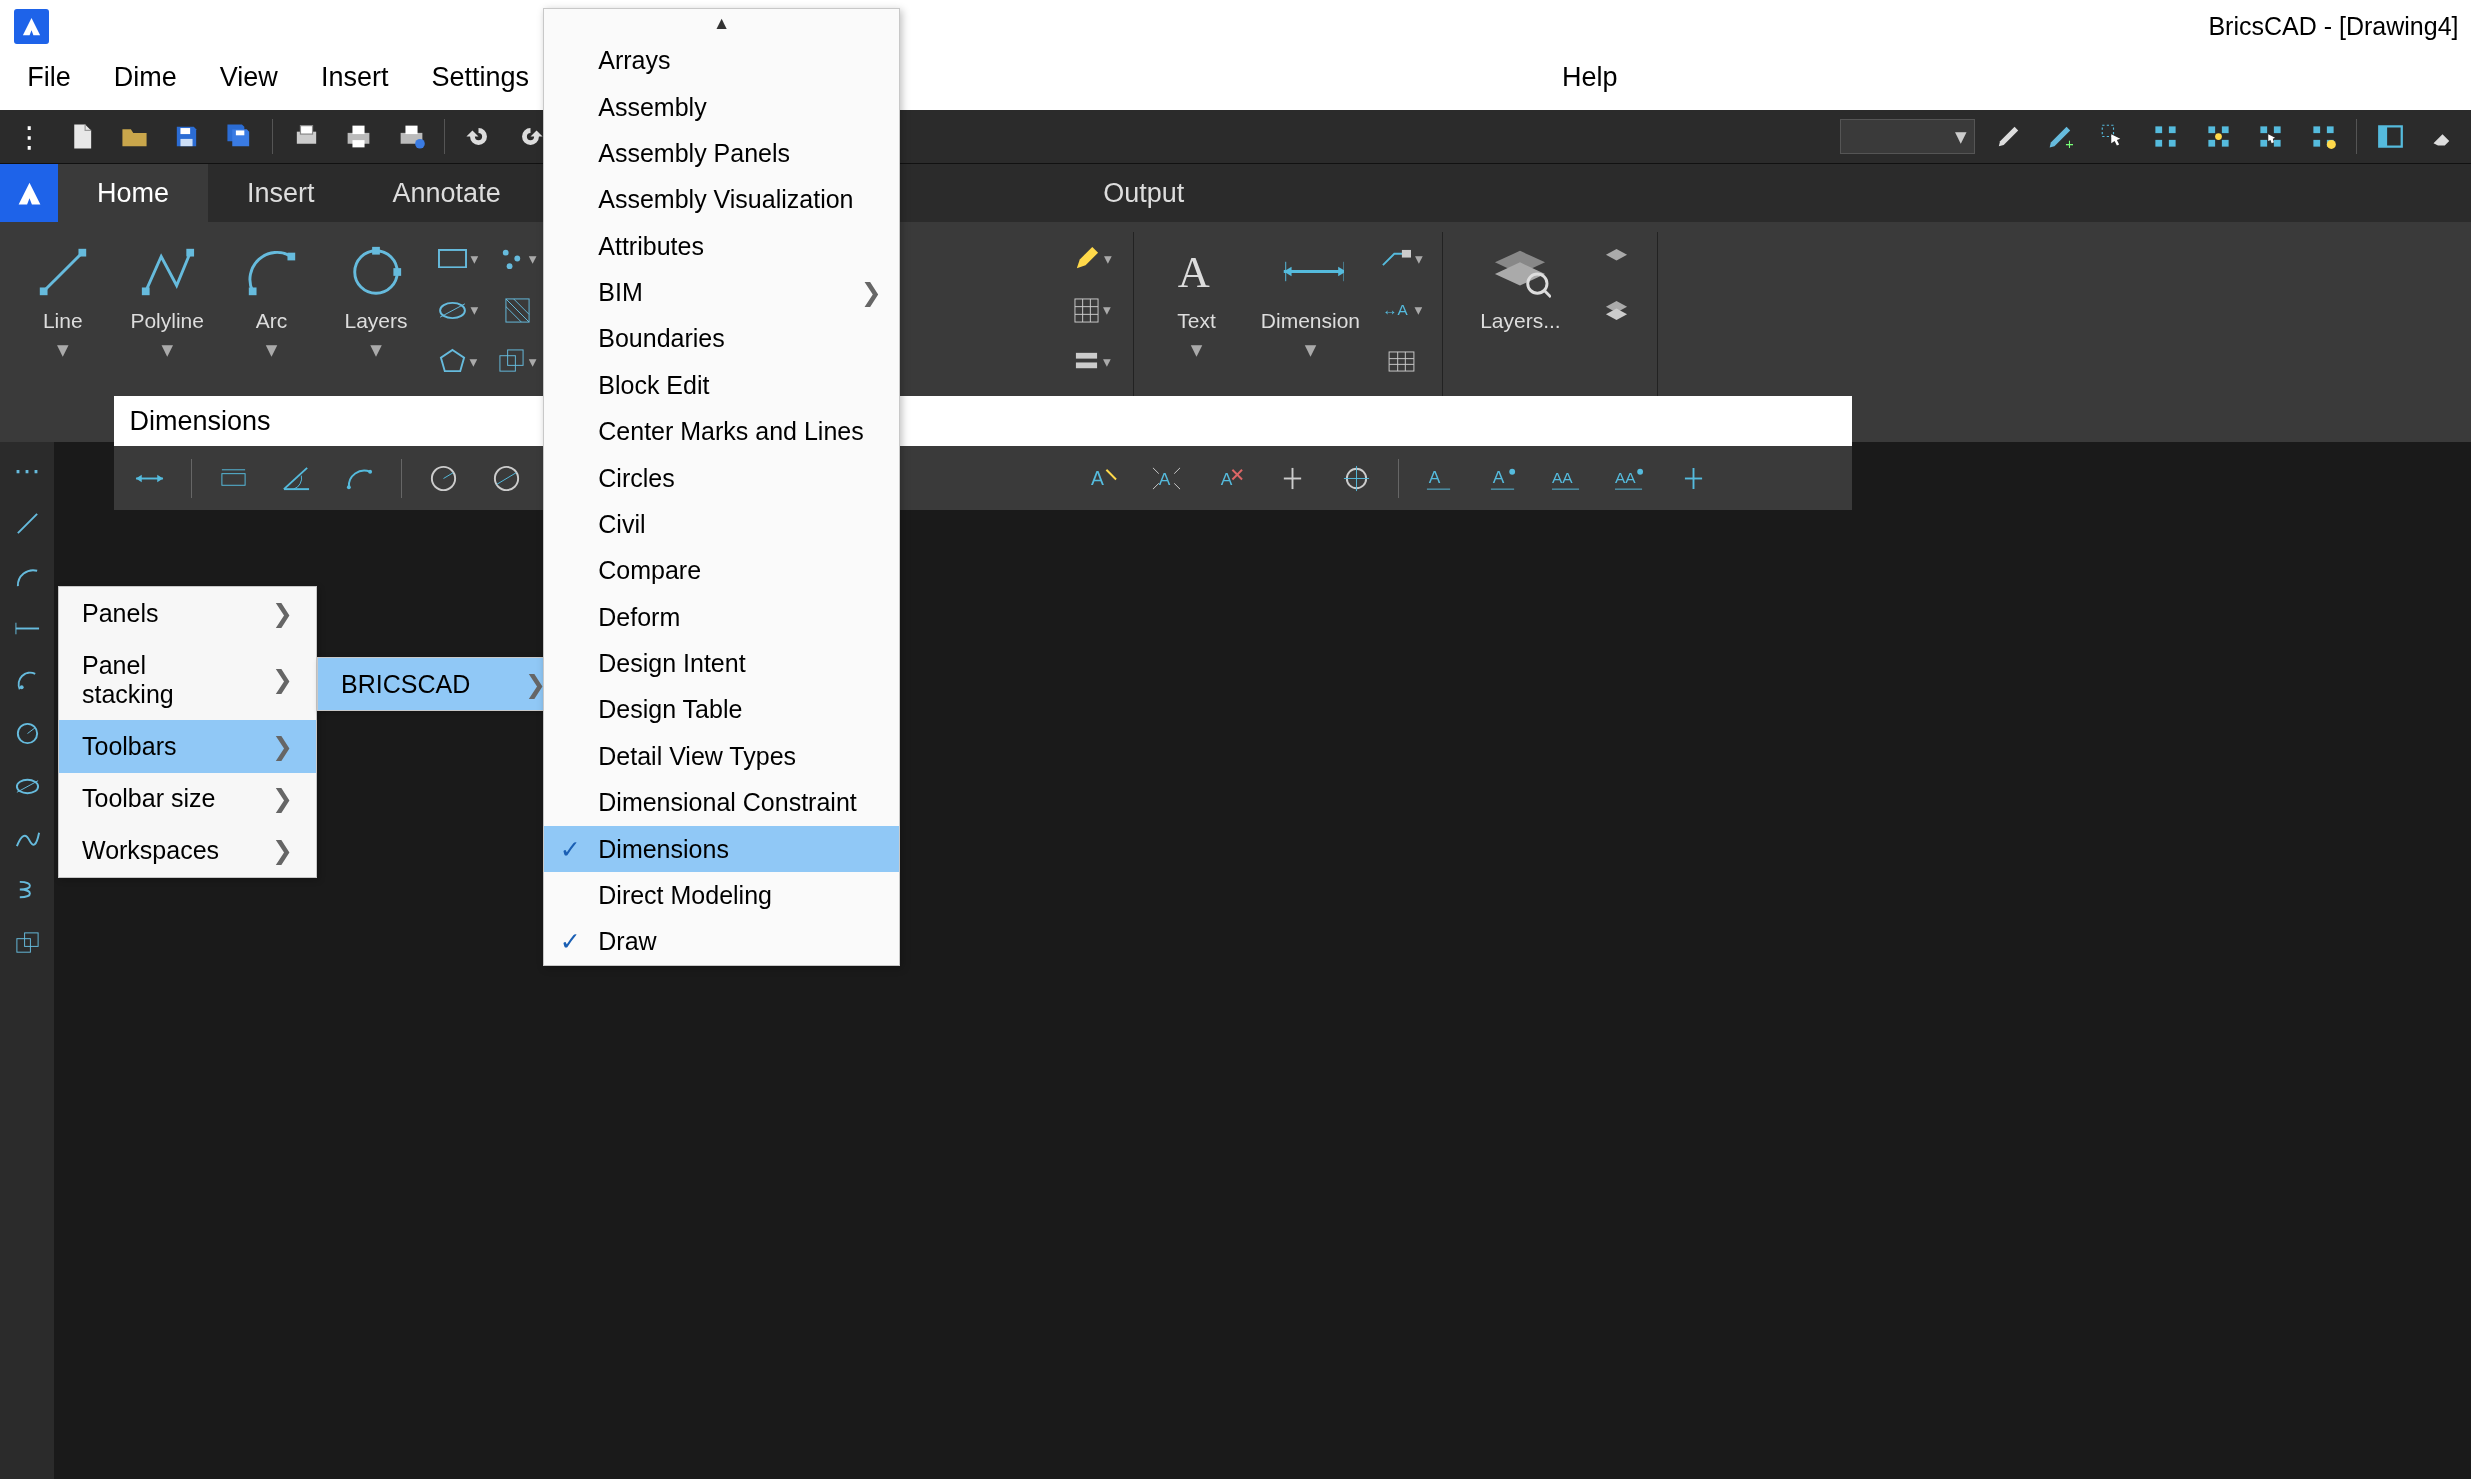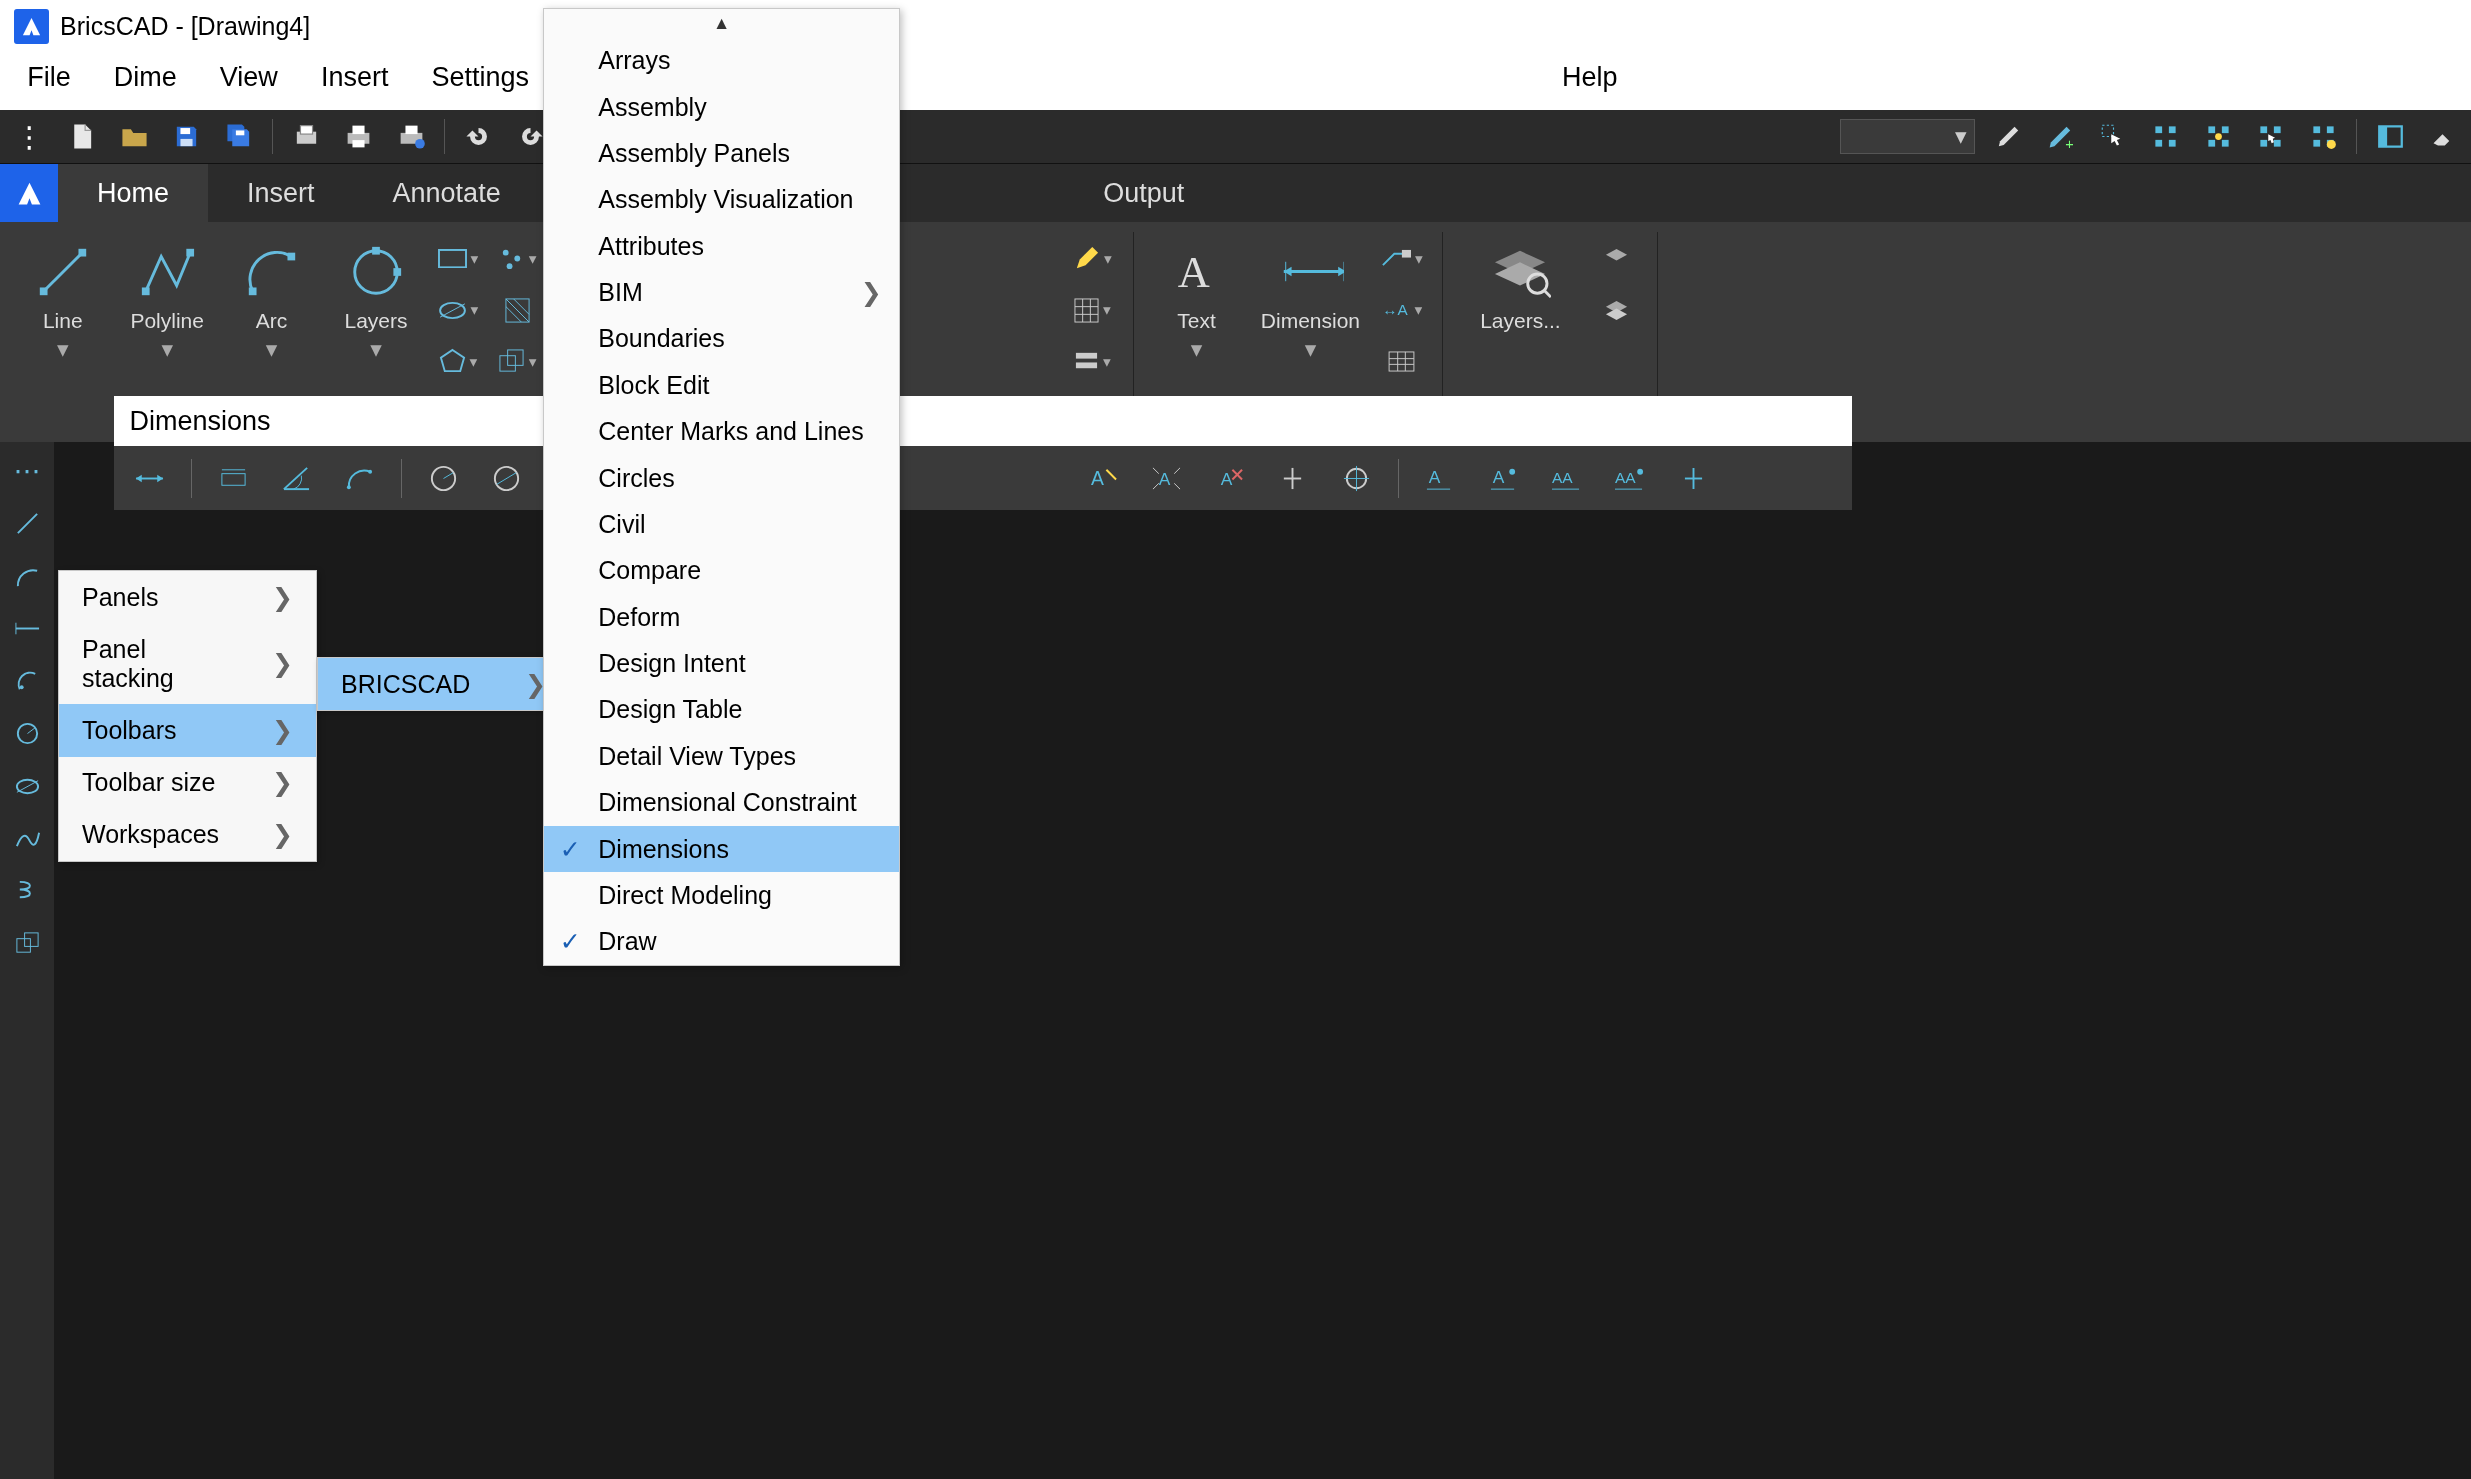--- a/index.html
+++ b/index.html
@@ -26,20 +26,21 @@
     position: relative;
   }
   
   .title-bar {
     display: flex;
     align-items: center;
     gap: 11.6px;
     padding: 7.7px 13.5px;
     background: #fff;
     height: 52px;
+    justify-content: space-between;
   }
   .app-logo {
     width: 35px; height: 35px;
     background: #1e63e9;
     color: #fff;
     display: inline-flex;
     align-items: center; justify-content: center;
     font-weight: bold;
     border-radius: 2.9px;
     font-size: 25px;
@@ -807,21 +808,21 @@
       </div>
     <div class="ft-ico">
         <svg width="21" height="29" viewBox="0 0 22 30">
           <line x1="11" y1="4" x2="11" y2="26" stroke="#5bd" stroke-width="2"></line>
           <line x1="2" y1="15" x2="20" y2="15" stroke="#5bd" stroke-width="2"></line>
         </svg>
       </div>
   </div>
 </div>
 
-<div class="ctx-menu" style="left:58px; top:570px; width:259px">
+<div class="ctx-menu" style="left:58px; top:586px; width:259px">
   <div class="ctx-item">
     <span>Panels</span>
       <span class="arrow">❯</span>
   </div>
   <div class="ctx-item">
     <span>Panel stacking</span>
       <span class="arrow">❯</span>
   </div>
   <div class="ctx-item highlight">
     <span>Toolbars</span>

